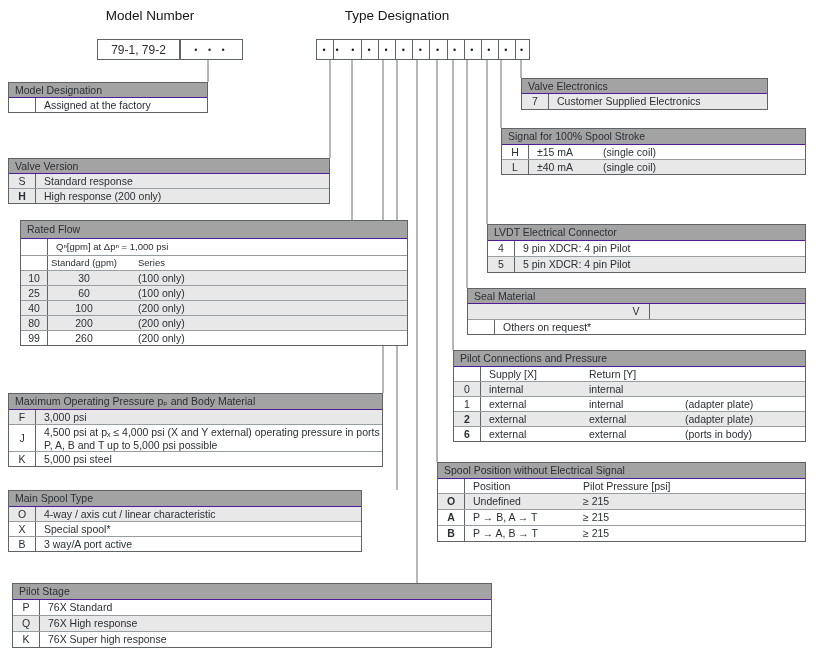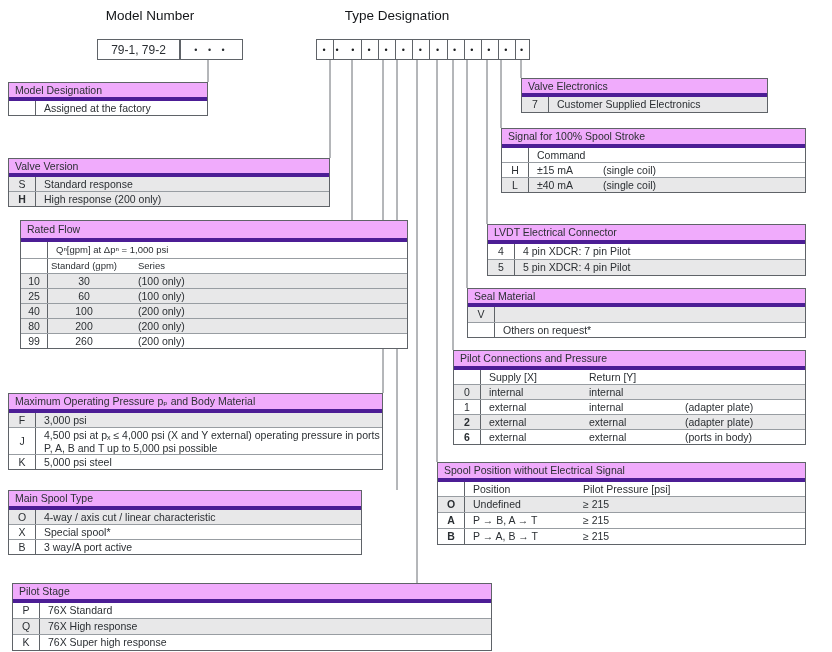--- a/index.html
+++ b/index.html
@@ -22,24 +22,24 @@
   .typecell{
     border-right:1px solid #5f6368;display:flex;align-items:center;justify-content:center;
     font-size:9px;letter-spacing:2px;color:#1c1e20;flex:1 1 auto;box-sizing:border-box;
   }
   .typecell:last-child{border-right:none;}
   .tbl{
     position:absolute;border:1px solid #5f6368;background:#fff;box-sizing:border-box;
     font-size:10.5px;
   }
   .hdr{
-    height:14px;line-height:14px;padding:0 0 0 6px;border-bottom:4px solid #4c1d95;
-    background:#f0abfc;white-space:nowrap;
-  }
-  .row{display:flex;height:14px;line-height:14px;border-bottom:1px solid #989da2;box-sizing:content-box;white-space:nowrap;}
+    height:14px;line-height:14px;padding:0 0 0 6px;border-bottom:1px solid #4c1d95;
+    background:#a3a3a3;white-space:nowrap;
+  }
+  .row{display:flex;height:14px;line-height:14px;border-bottom:1px solid #989da2;box-sizing:content-box;white-space:nowrap;justify-content:center;}
   .row:last-child{border-bottom:none;}
   .row.h15{height:15px;line-height:15px;}
   .row.h16{height:16px;line-height:16px;}
   .row.h26{height:26px;line-height:13px;}
   .shaded{background:#e8e8e9;}
   .code{width:26px;flex:none;border-right:1px solid #5f6368;text-align:center;}
   .bold{font-weight:bold;}
   .txt{flex:1;padding-left:8px;overflow:hidden;}
   .small{font-size:9.5px;}
   .gpm{width:72px;flex:none;text-align:center;}
@@ -203,40 +203,36 @@
   <div class="hdr">Valve Electronics</div>
   <div class="row h15 shaded">
     <span class="code">7</span>
     <span class="txt">Customer Supplied Electronics</span>
   </div>
 </div>
 
 <div class="tbl" style="left:501px;top:128px;width:305px">
   <div class="hdr" style="height:15px;line-height:15px">Signal for 100% Spool Stroke</div>
   <div class="row">
-    <span class="code"></span>
-    <span class="txt">Command</span>
-  </div>
-  <div class="row">
     <span class="code">H</span>
     <span class="cmd">±15 mA</span>
     <span class="col-note">(single coil)</span>
   </div>
   <div class="row shaded">
     <span class="code">L</span>
     <span class="cmd">±40 mA</span>
     <span class="col-note">(single coil)</span>
   </div>
 </div>
 
 <div class="tbl" style="left:487px;top:224px;width:319px">
   <div class="hdr" style="height:15px;line-height:15px">LVDT Electrical Connector</div>
   <div class="row h15">
     <span class="code">4</span>
-    <span class="txt">4 pin XDCR: 7 pin Pilot</span>
+    <span class="txt">9 pin XDCR: 4 pin Pilot</span>
   </div>
   <div class="row h15 shaded">
     <span class="code">5</span>
     <span class="txt">5 pin XDCR: 4 pin Pilot</span>
   </div>
 </div>
 
 <div class="tbl" style="left:467px;top:288px;width:339px">
   <div class="hdr">Seal Material</div>
   <div class="row h15 shaded">

